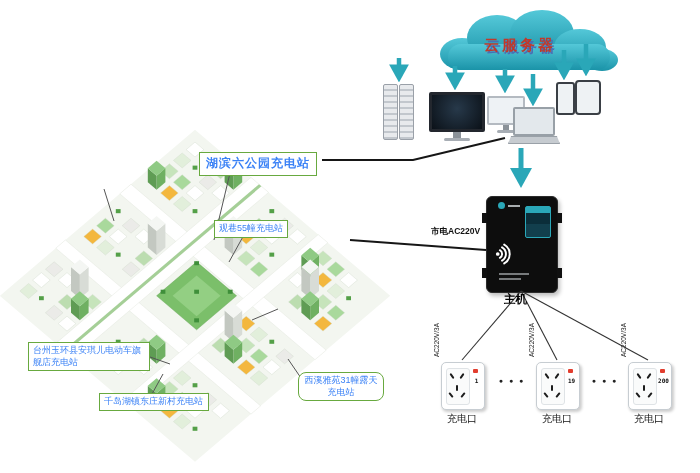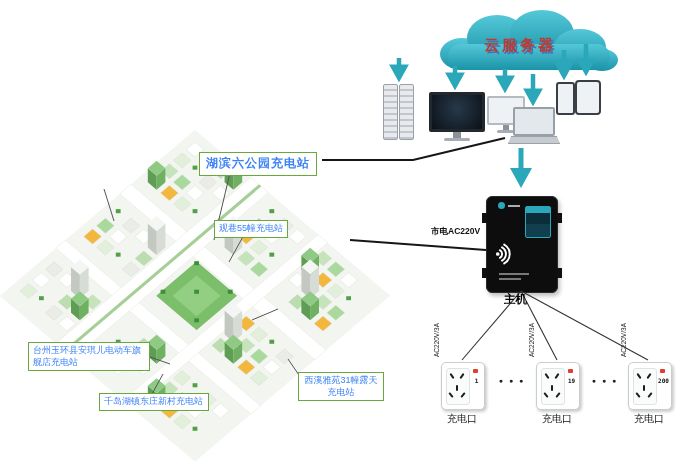--- a/index.html
+++ b/index.html
@@ -342,16 +342,16 @@
   <div class="pcap" style="left:439px;top:412px;">充电口</div>
   <div class="pcap" style="left:534px;top:412px;">充电口</div>
   <div class="pcap" style="left:626px;top:412px;">充电口</div>
 
   <div class="dots" style="left:490px;top:377px;">● ● ●</div>
   <div class="dots" style="left:583px;top:377px;">● ● ●</div>
 
   <div class="lbl lg" style="left:199px;top:152px;">湖滨六公园充电站</div>
   <div class="lbl" style="left:214px;top:220px;">观巷55幢充电站</div>
   <div class="lbl wrap" style="left:28px;top:342px;width:112px;">台州玉环县安琪儿电动车旗舰店充电站</div>
-  <div class="lbl wrap" style="left:298px;top:372px;width:76px;text-align:center;">西溪雅苑31幢露天充电站</div>
+  <div class="lbl wrap" style="left:298px;top:372px;width:76px;text-align:center;border-radius:8px;">西溪雅苑31幢露天充电站</div>
   <div class="lbl wrap" style="left:99px;top:393px;width:100px;">千岛湖镇东庄新村充电站</div>
 
 </div>
 
 </body></html>

